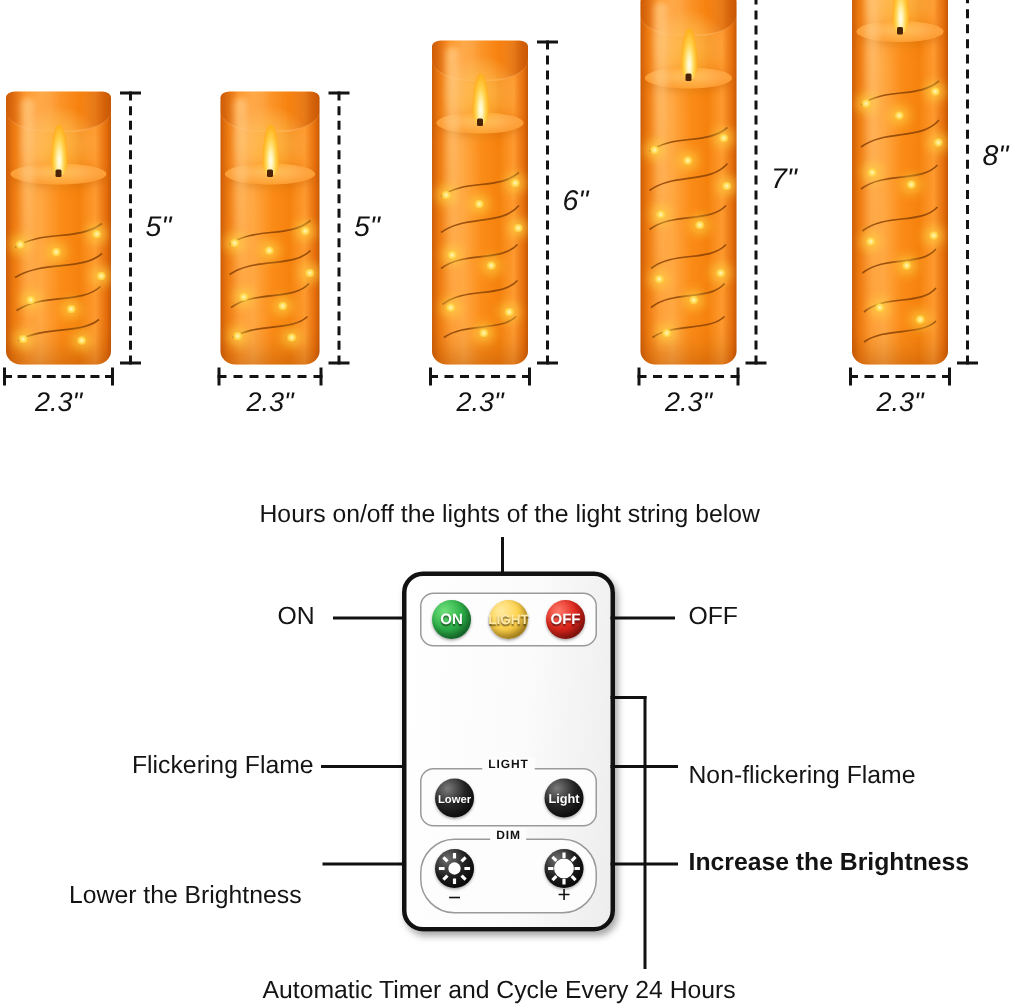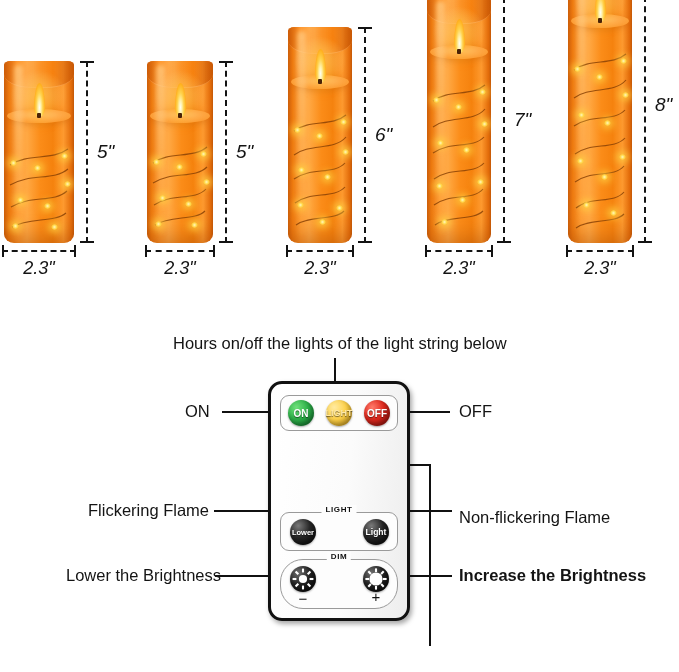--- a/index.html
+++ b/index.html
@@ -383,22 +383,23 @@
   <div class="lead h" style="left:404px;top:575px;width:48px;"></div>
 
   <div class="lead h" style="left:406px;top:464px;width:25px;"></div>
   <div class="lead v" style="left:429px;top:464px;height:182px;"></div>
 
   <div class="callout" style="left:173px;top:334px;">Hours on/off the lights of the light string below</div>
   <div class="callout" style="left:185px;top:402px;">ON</div>
   <div class="callout" style="left:459px;top:402px;">OFF</div>
   <div class="callout" style="left:88px;top:501px;">Flickering Flame</div>
   <div class="callout" style="left:459px;top:508px;">Non-flickering Flame</div>
-  <div class="callout" style="left:46px;top:566px;margin-left:20px;">Lower the Brightness</div>
+  <div class="callout" style="left:46px;top:588px;">Lower the Brightness</div>
   <div class="callout" style="left:459px;top:566px;font-weight:bold;">Increase the Brightness</div>
+  <div class="callout" style="left:175px;top:651px;">Automatic Timer and Cycle Every 24 Hours</div>
 
   <div class="remote">
 
     <div class="panel" style="top:11px;height:34px;">
       <div class="btn on" style="left:7px;top:4px;width:26px;height:26px;font-size:10px;">ON</div>
       <div class="btn light-top" style="left:45px;top:4px;width:26px;height:26px;font-size:9px;">LIGHT</div>
       <div class="btn off" style="left:83px;top:4px;width:26px;height:26px;font-size:10px;">OFF</div>
     </div>
 
 

